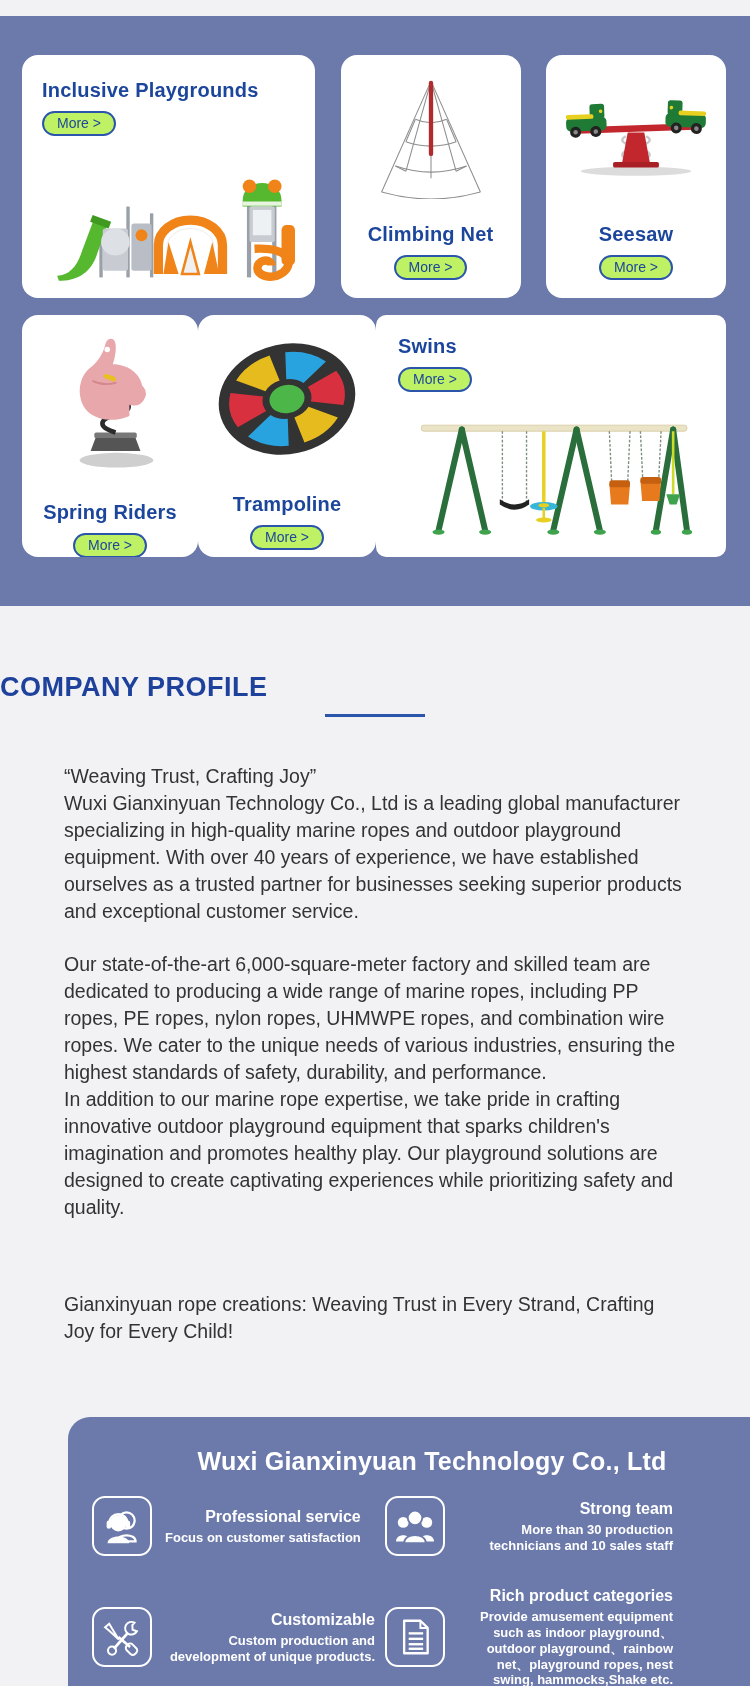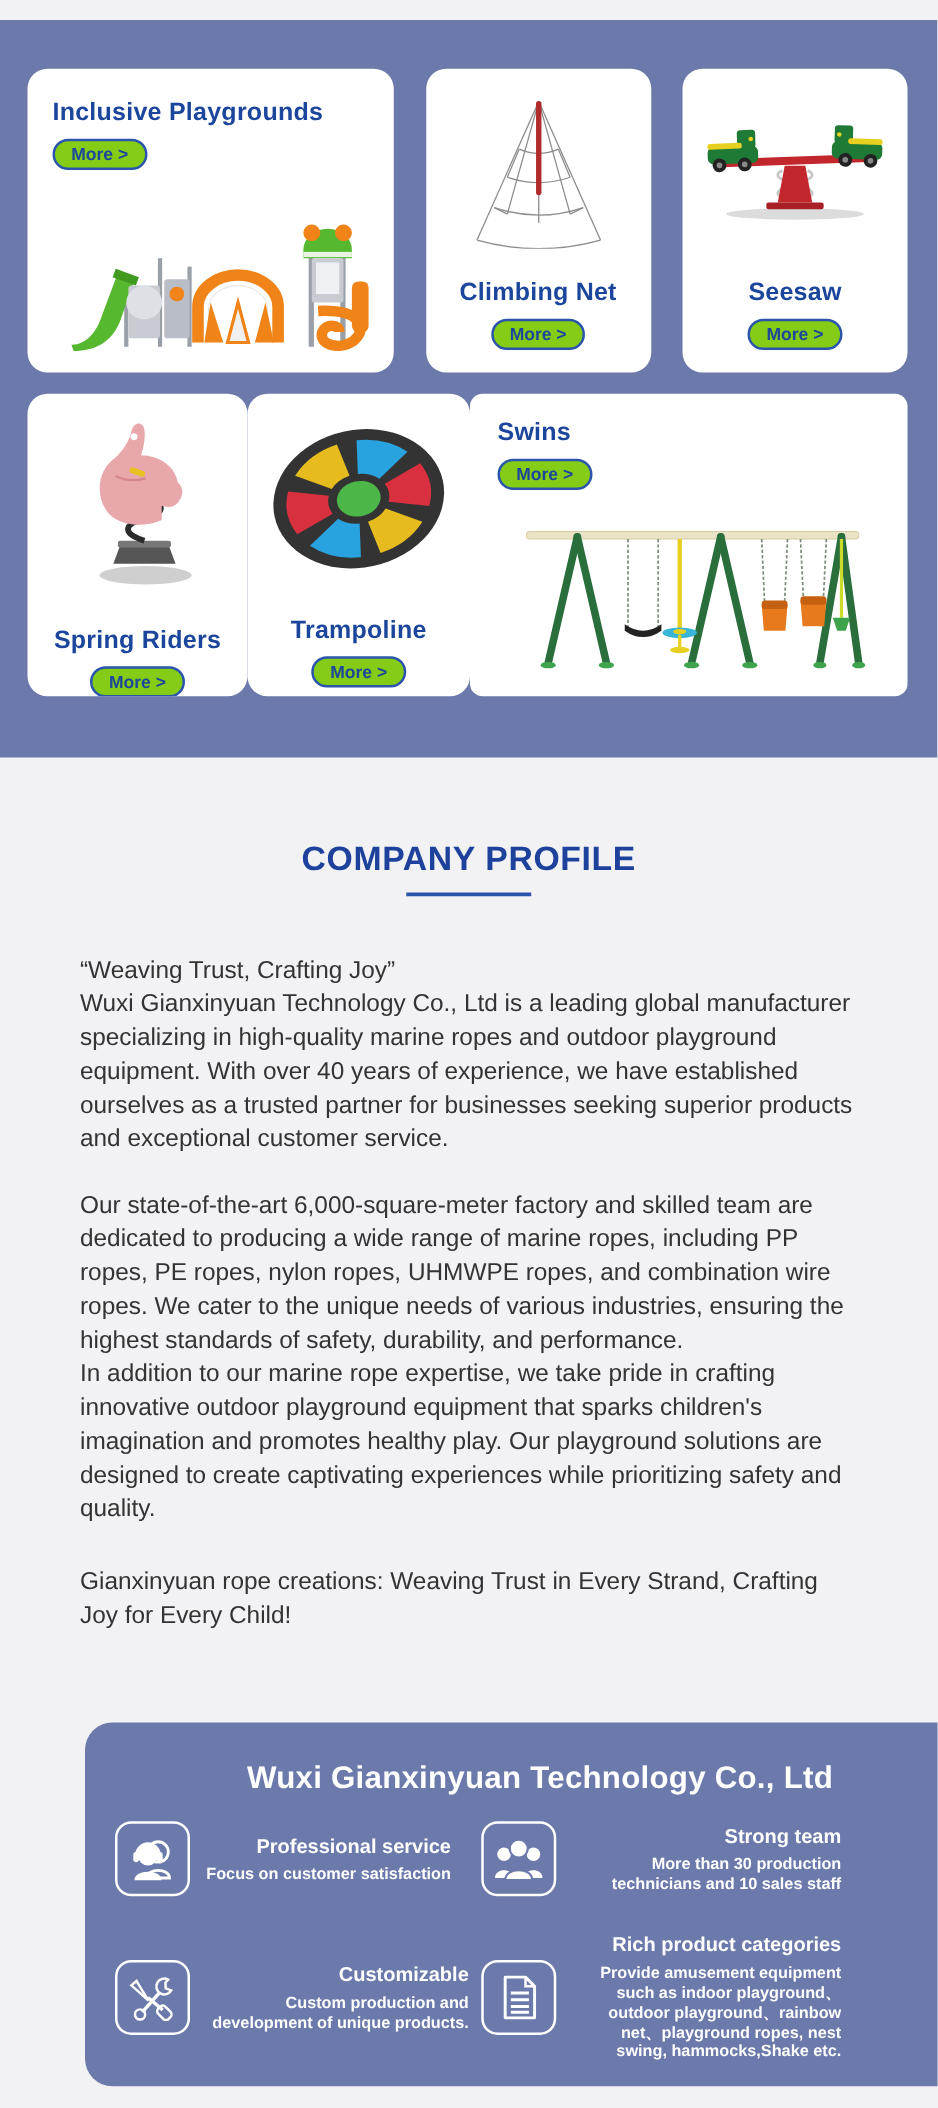--- a/index.html
+++ b/index.html
@@ -38,57 +38,57 @@
   .pcard-title {
     color:#1c469c;
     font-weight:bold;
     font-size:20px;
     letter-spacing:0.2px;
     white-space:nowrap;
   }
   .pcard.small .pcard-title { text-align:center;margin-top:24px; }
   .more-btn {
     display:inline-block;
-    background:#84cc16;
+    background:#bef264;
     border:2px solid #2a55ab;
     border-radius:999px;
     color:#1c469c;
     font-size:14px;
-    font-weight:bold;
+    font-weight:normal;
     padding:3px 13px 4px 13px;
     line-height:1;
     margin-top:9px;
     cursor:pointer;
     white-space:nowrap;
   }
   .pcard .img-zone { flex:1 1 auto; display:flex; align-items:center; justify-content:center; width:100%; }
   .pcard.large-left .img-zone { align-items:flex-end; }
   
   .profile { padding-top:66px; }
   .profile-heading {
-    text-align:center;
+    text-align:left;
     color:#1e429c;
     font-size:27px;
     font-weight:bold;
     letter-spacing:0.5px;
   }
   .heading-underline {
     width:100px; height:3px;
     background:#2a55ab;
     margin:11px auto 0 auto;
   }
   .profile-text { margin:46px 64px 0 64px; }
   .profile-text p {
     font-size:19.5px;
     line-height:27px;
     color:#333;
     white-space:pre-line;
   }
   .profile-text p.p2 { margin-top:26px; }
-  .profile-text p.p3 { margin-top:31px; }
+  .profile-text p.p3 { margin-top:70px; }
   
   .footer-card {
     margin:72px 68px 0 68px;
     width:730px;
     min-height:254px;
     background:#6b79ab;
     border-radius:22px;
     padding:24px 26px 20px 24px;
   }
   .footer-title {

